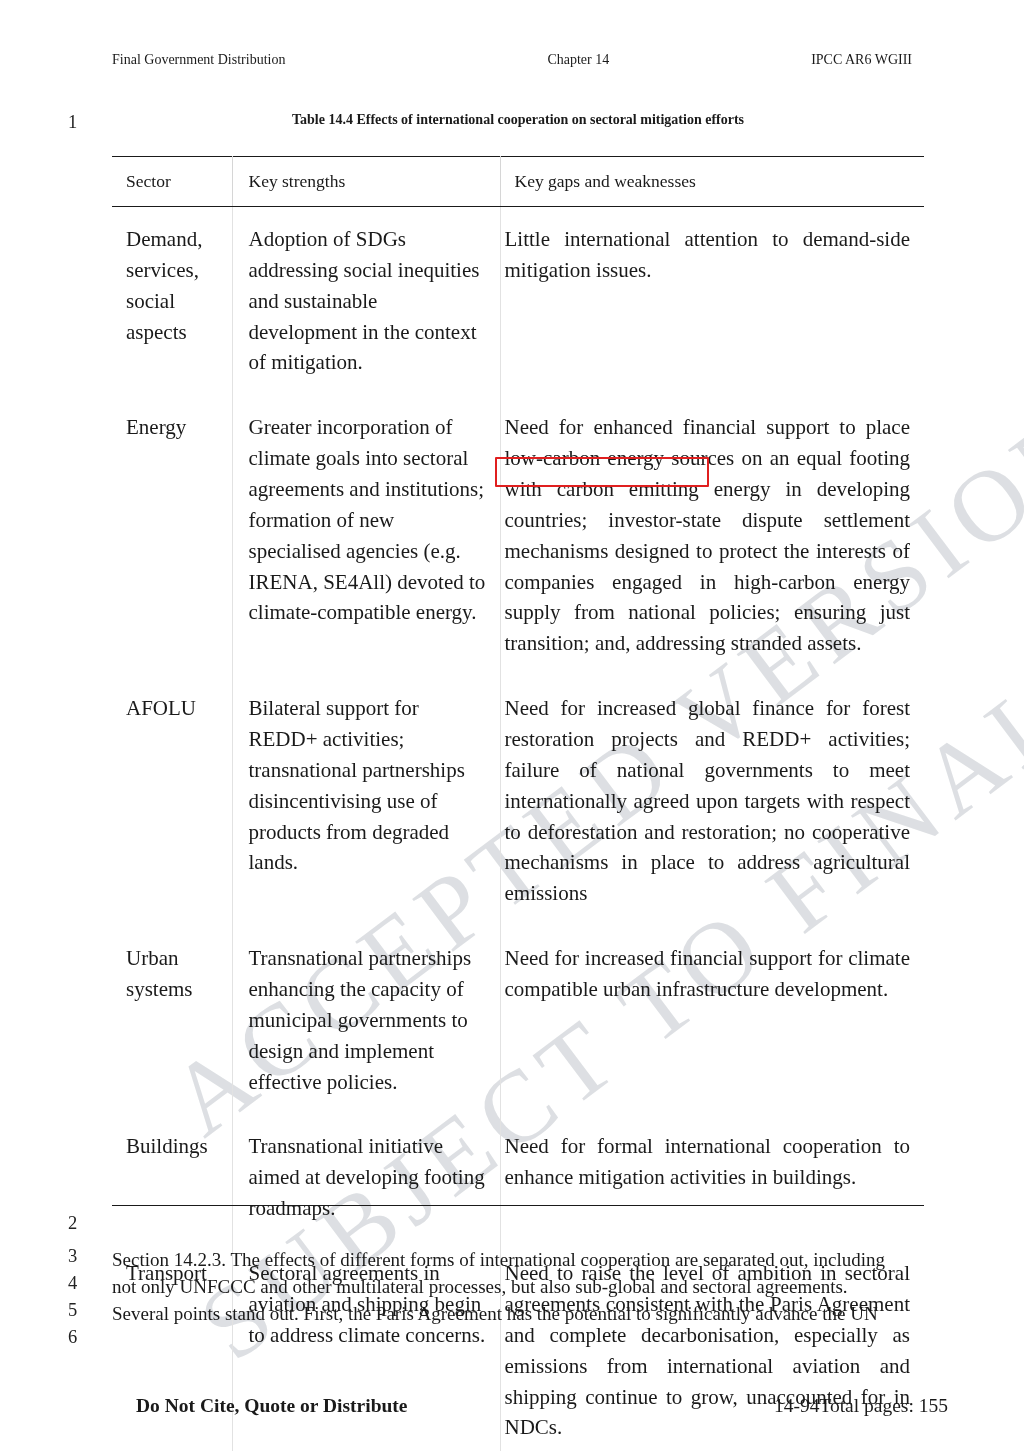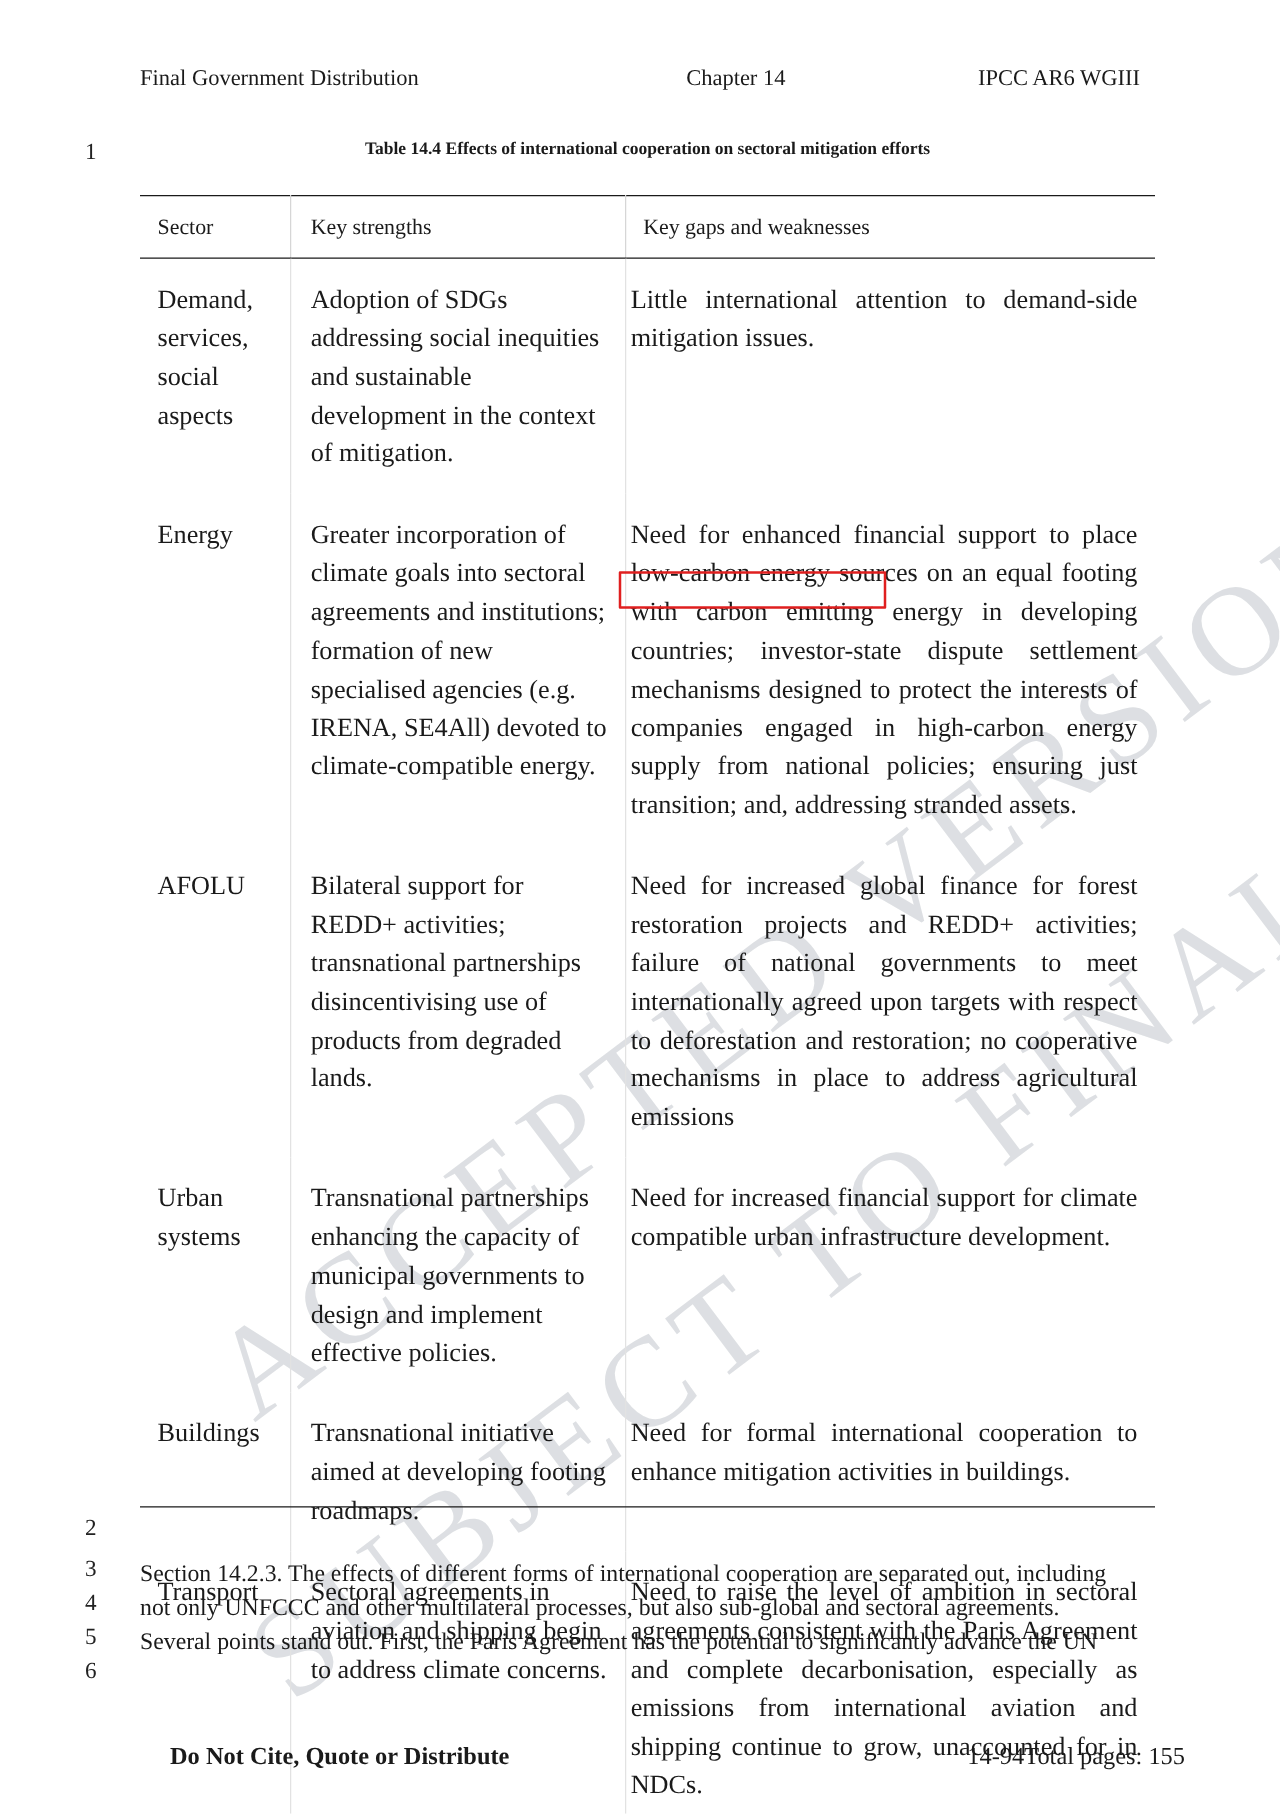--- a/index.html
+++ b/index.html
@@ -51,21 +51,21 @@
 
   
   .running-head {
     position: absolute;
     left: 112px;
     top: 52px;
     width: 800px;
     display: flex;
     justify-content: space-between;
     align-items: baseline;
-    font-size: 18px;
+    font-size: 14px;
     z-index: 10;
   }
   .running-head .rh-center { margin-left: 60px; }
   .running-head .rh-right { text-align: right; }
 
   
   .lineno {
     position: absolute;
     left: 68px;
     width: 26px;

